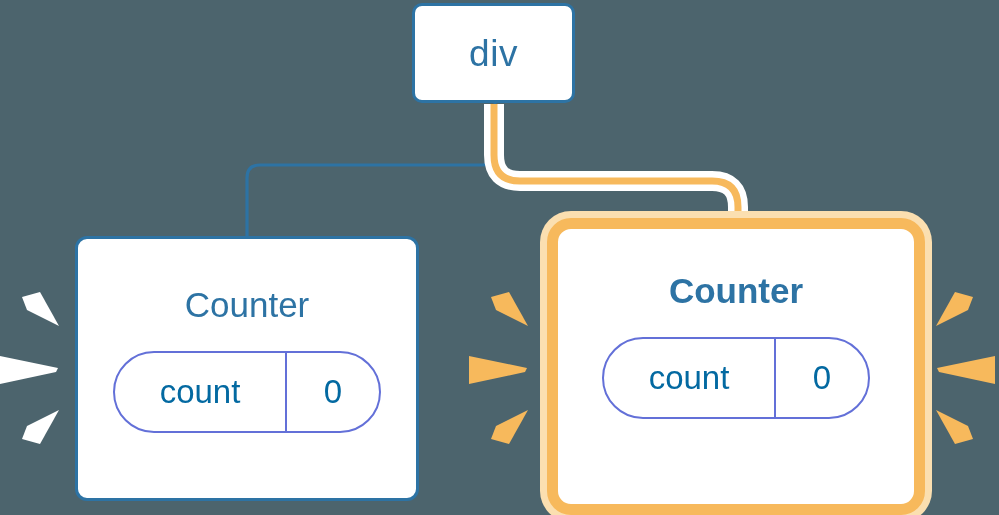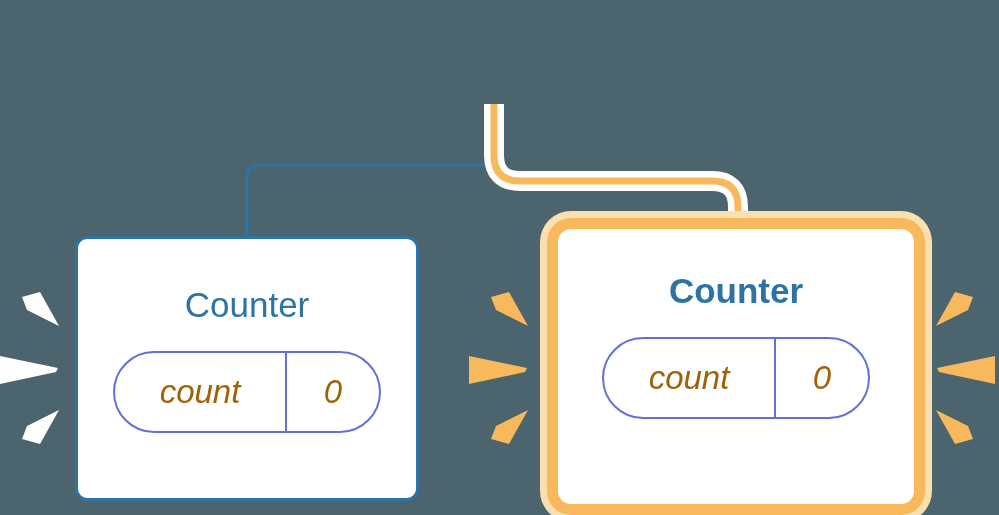--- a/index.html
+++ b/index.html
@@ -92,24 +92,23 @@
     border-radius: 41px;
     box-sizing: border-box;
     background: #ffffff;
   }
   #node-counter-left .state-pill { width: 268px; }
   #node-counter-right .state-pill { width: 268px; }
   .state-key, .state-val {
     display: flex;
     align-items: center;
     justify-content: center;
-    color: #a16207;
+    color: #0369a1;
     font-size: 33px;
     box-sizing: border-box;
-    font-style: italic;
   }
   .state-key {
     flex: 0 0 172px;
     border-right: 2px solid #6370d8;
   }
   .state-val {
     flex: 1 1 auto;
   }
   
   .sparkles {
@@ -129,20 +128,23 @@
 
   <svg id="wires" viewBox="0 0 999 515" width="999" height="515">
 
     <path d="M 495 104 L 495 152 Q 495 165 482 165 L 260 165 Q 247 165 247 178 L 247 238" fill="none" stroke="#2d73a4" stroke-width="3.2" stroke-linecap="round"></path>
 
     <path d="M 494 104 L 494 155 Q 494 181 520 181 L 712 181 Q 738 181 738 207 L 738 234" fill="none" stroke="#ffffff" stroke-width="20" stroke-linecap="butt"></path>
 
     <path d="M 494 104 L 494 155 Q 494 181 520 181 L 712 181 Q 738 181 738 207 L 738 234" fill="none" stroke="#f7b95c" stroke-width="7" stroke-linecap="butt"></path>
   </svg>
 
+  <div class="node" id="node-div">
+    <span class="node-title">div</span>
+  </div>
 
   <div class="node" id="node-counter-left">
     <span class="node-title">Counter</span>
     <div class="state-pill">
       <span class="state-key">count</span>
       <span class="state-val">0</span>
     </div>
   </div>
 
   <div class="node" id="node-counter-right">

